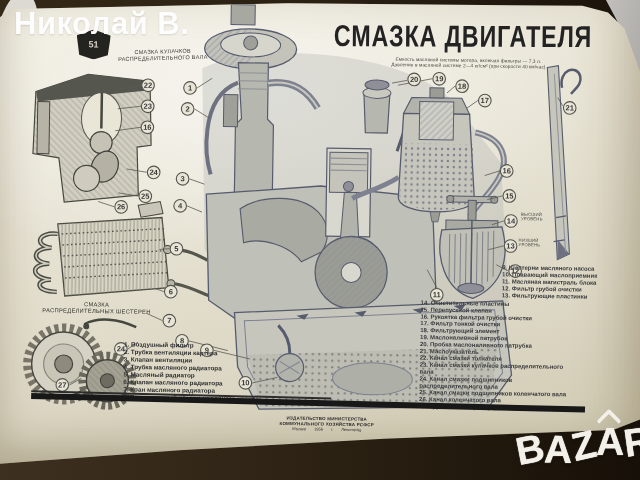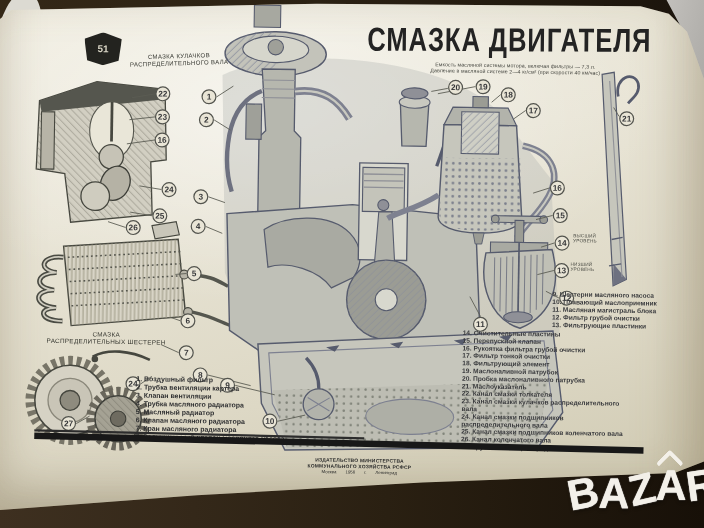--- a/index.html
+++ b/index.html
@@ -417,16 +417,17 @@
         <div class="tiny">
           <div class="p1">ИЗДАТЕЛЬСТВО МИНИСТЕРСТВА</div>
           <div class="p1">КОММУНАЛЬНОГО ХОЗЯЙСТВА РСФСР</div>
           <div class="p3">Москва 1956 г. Ленинград</div>
         </div>
       </div>
 
     </div>
   </div>
 
+  <div class="abs wm-name">Николай В.</div>
   <div class="abs wm-bazar">
     <span>B</span><span>A</span><span>Z</span><span>A</span><span>R</span>
   </div>
 </div>
 
 </body></html>

